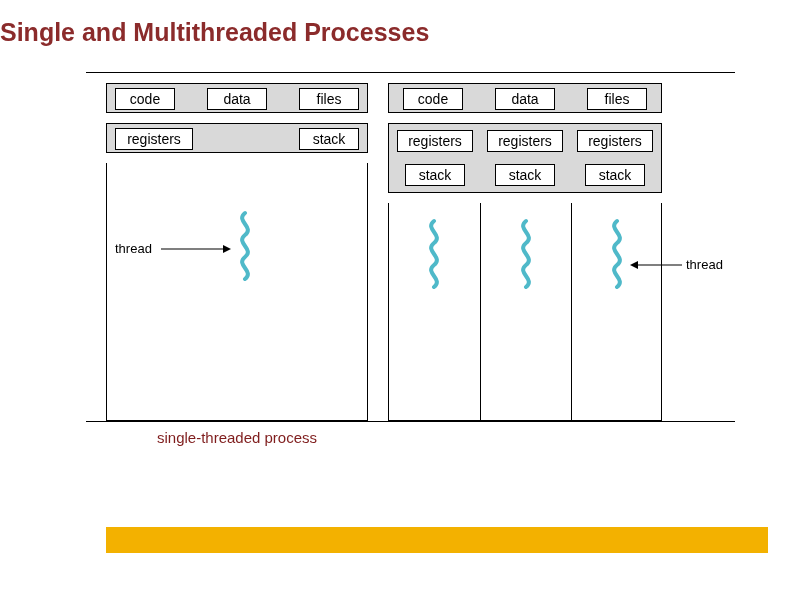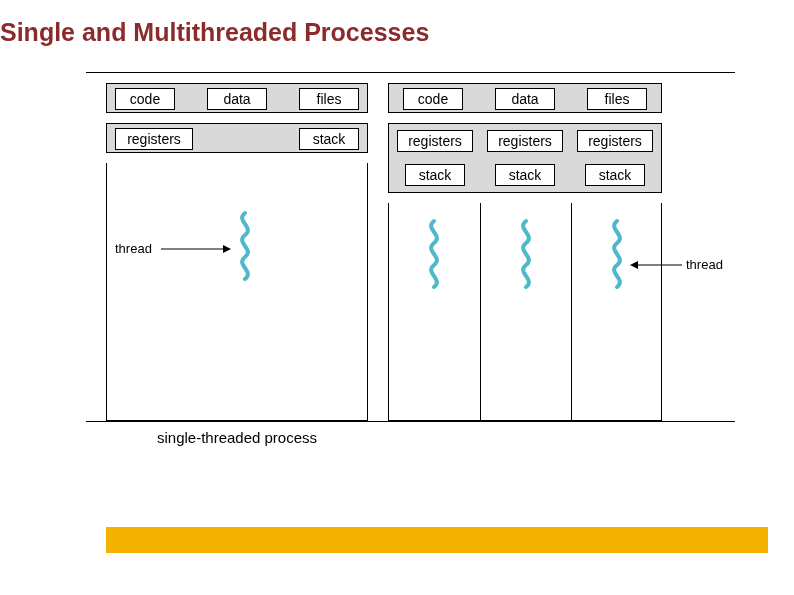--- a/index.html
+++ b/index.html
@@ -58,21 +58,21 @@
   .proc.multi {
     left: 302px;
     width: 274px;
   }
   .caption {
     position: absolute;
     bottom: -25px;
     width: 100%;
     text-align: center;
     font-size: 15px;
-    color: #000000;
+    color: #7f1d1d;
   }
   
   .header-row {
     position: absolute;
     top: 0;
     left: 0;
     right: 0;
     height: 30px;
     background: #d9d9d9;
     border: 1px solid #000;

